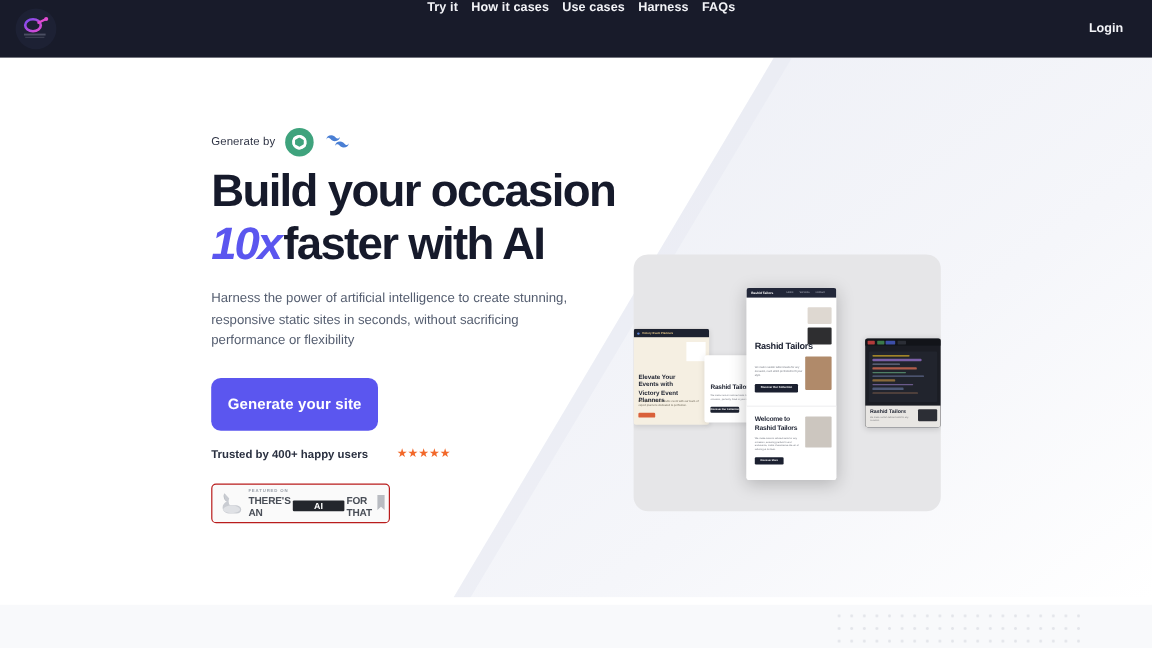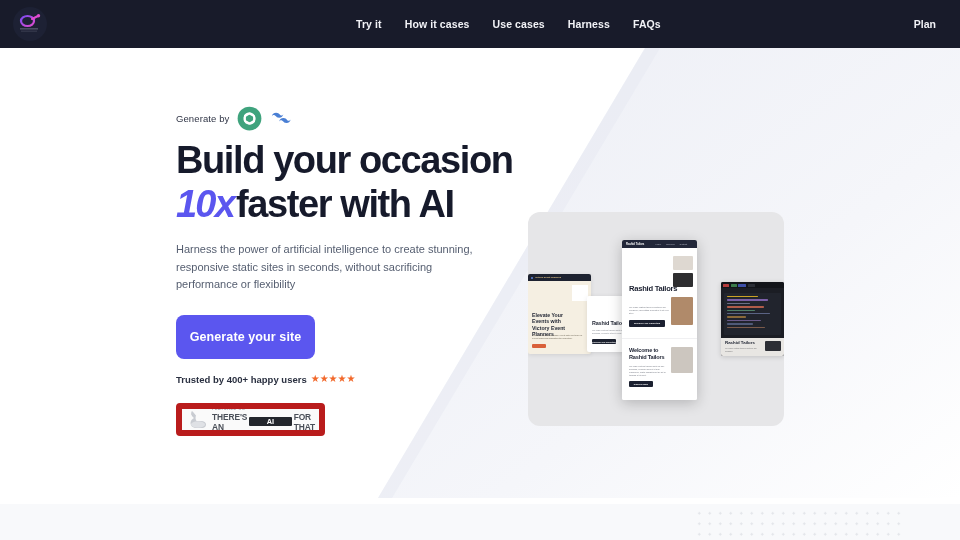--- a/index.html
+++ b/index.html
@@ -24,21 +24,21 @@
     display:flex; align-items:center;
   }
   .logo-wrap{
     position:absolute; left:13px; top:7px; width:34px; height:34px;
     display:flex; align-items:center; justify-content:center;
     border-radius:50%; background:#1d2134;
   }
   .logo-mark{ display:block; }
   .nav-links{
     position:absolute; left:356px; top:0; height:48px;
-    display:flex; align-items:center; gap:23px;
+    display:flex; align-items:flex-start; gap:11px;
   }
   .nav-link{
     color:#f2f3f7; font-size:10.5px; font-weight:700;
     letter-spacing:.1px; text-decoration:none; white-space:nowrap;
     cursor:pointer;
   }
   .nav-login{
     position:absolute; right:24px; top:0; height:48px;
     display:flex; align-items:center;
     color:#f2f3f7; font-size:10.5px; font-weight:700; cursor:pointer;
@@ -75,29 +75,29 @@
   .cta-btn{
     margin-top:21px; width:139px; height:44px;
     background:#5b56ef; border:none; border-radius:8px;
     color:#ffffff; font-size:12.5px; font-weight:700;
     font-family:"Liberation Sans", sans-serif;
     cursor:pointer; letter-spacing:.1px;
     display:flex; align-items:center; justify-content:center;
   }
 
   .trust-row{
-    margin-top:15px; display:flex; align-items:center; gap:4px;
+    margin-top:15px; display:flex; align-items:center; gap:24px;
   }
   .trust-text{ font-size:9.5px; color:#2a3040; font-weight:600; }
   .stars{ display:flex; gap:.5px; color:#f2682a; font-size:10px; line-height:1; }
 
   
   .featured-badge{
     margin-top:18px; width:149px; height:33px;
-    border:6px solid #b91c1c; border-radius:4px; background:#fafafa;
+    border:1px solid #b91c1c; border-radius:4px; background:#fafafa;
     display:flex; align-items:center; padding:0 5px; gap:4px; overflow:hidden;
   }
   .fb-arm{ flex:0 0 auto; }
   .fb-textcol{ display:flex; flex-direction:column; justify-content:center; gap:1px; }
   .fb-top{ font-size:3.6px; font-weight:700; letter-spacing:.7px; color:#9aa0aa; }
   .fb-main{ display:flex; align-items:center; gap:1.5px; }
   .fb-word{ font-size:8.4px; font-weight:700; color:#4a4f58; letter-spacing:-.1px; }
   .fb-ai{
     font-size:7.4px; font-weight:700; color:#ffffff; background:#23262c;
     padding:1px 18px; border-radius:1px; line-height:1;
@@ -292,21 +292,21 @@
     </div>
 
     <nav class="nav-links">
       <a class="nav-link">Try it</a>
       <a class="nav-link">How it cases</a>
       <a class="nav-link">Use cases</a>
       <a class="nav-link">Harness</a>
       <a class="nav-link">FAQs</a>
     </nav>
 
-    <div class="nav-login">Plan</div>
+    <div class="nav-login">Login</div>
   </div>
 
   <div class="hero-left">
 
     <div class="powered-row">
       <span class="powered-label">Generate by</span>
 
       <svg class="oai-badge" viewBox="0 0 40 40">
         <circle cx="20" cy="20" r="19" fill="#3fa37d"></circle>
         <g fill="none" stroke="#ffffff" stroke-width="2.4" stroke-linecap="round" stroke-linejoin="round">

